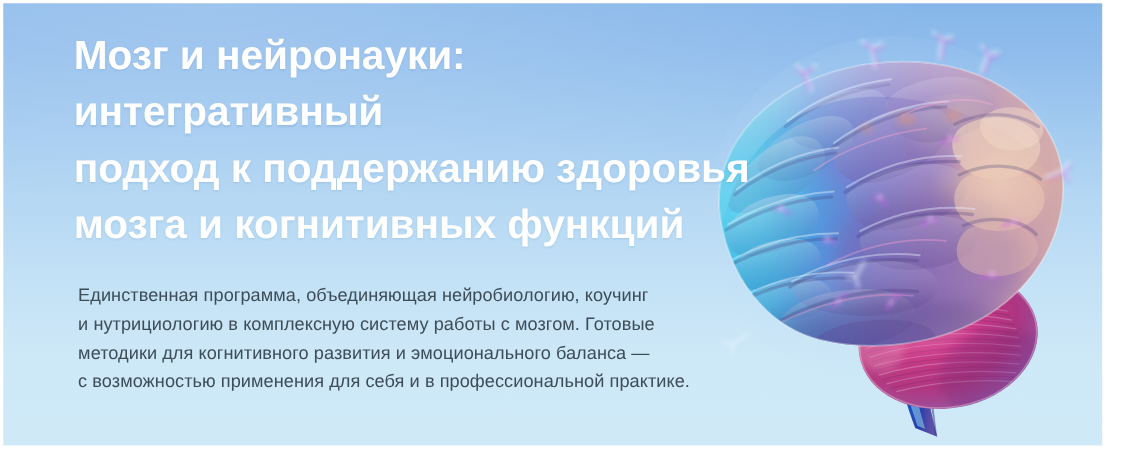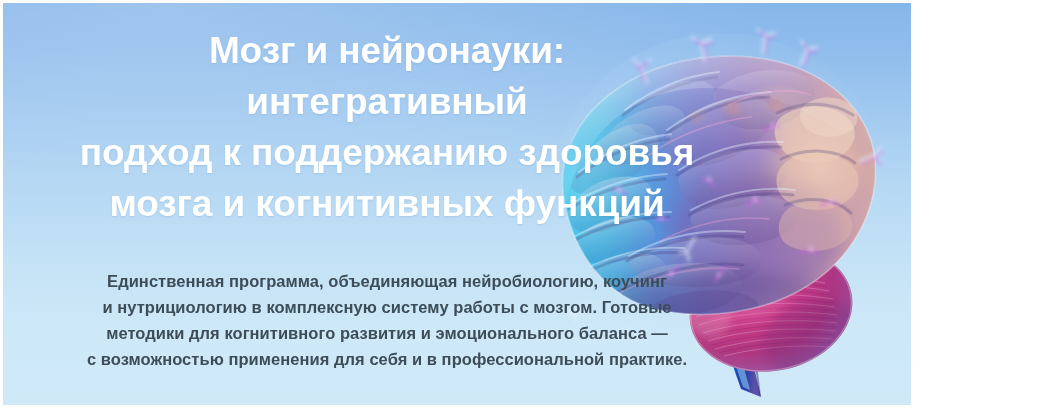--- a/index.html
+++ b/index.html
@@ -19,34 +19,33 @@
     overflow: hidden;
     background: #ffffff;
     box-sizing: border-box;
   }
 
   
   .hero-canvas {
     position: absolute;
     left: 3px;
     top: 3px;
-    width: 908px;
+    width: 999px;
     height: 402px;
     overflow: hidden;
     background:
       radial-gradient(120% 90% at 18% 0%, rgba(255,255,255,0.20) 0%, rgba(255,255,255,0) 55%),
       linear-gradient(180deg,
         #86b6e9 0%,
         #8fbcec 11%,
         #a2caf0 28%,
         #b4d7f3 44%,
         #c3e1f6 62%,
         #cde8f7 80%,
         #cfe9f7 100%);
-    text-align: center;
   }
 
   
   .hero-text {
     position: absolute;
     left: 64px;
     top: 22px;
     width: 640px;
     z-index: 5;
   }
@@ -56,26 +55,26 @@
     color: #ffffff;
     font-size: 37px;
     line-height: 51px;
     font-weight: 700;
     letter-spacing: -0.1px;
     text-shadow: 0 1px 2px rgba(70,120,170,0.18);
     white-space: pre-line;
   }
 
   .hero-subtext {
-    margin: 16px;
+    margin: 4px;
     padding-top: 23px;
     color: #3d4d57;
     font-size: 16.5px;
     line-height: 26px;
-    font-weight: 700;
+    font-weight: 400;
     letter-spacing: 0.05px;
     white-space: pre-line;
   }
 
   
   .brain-art {
     position: absolute;
     right: -8px;
     top: 6px;
     width: 400px;

